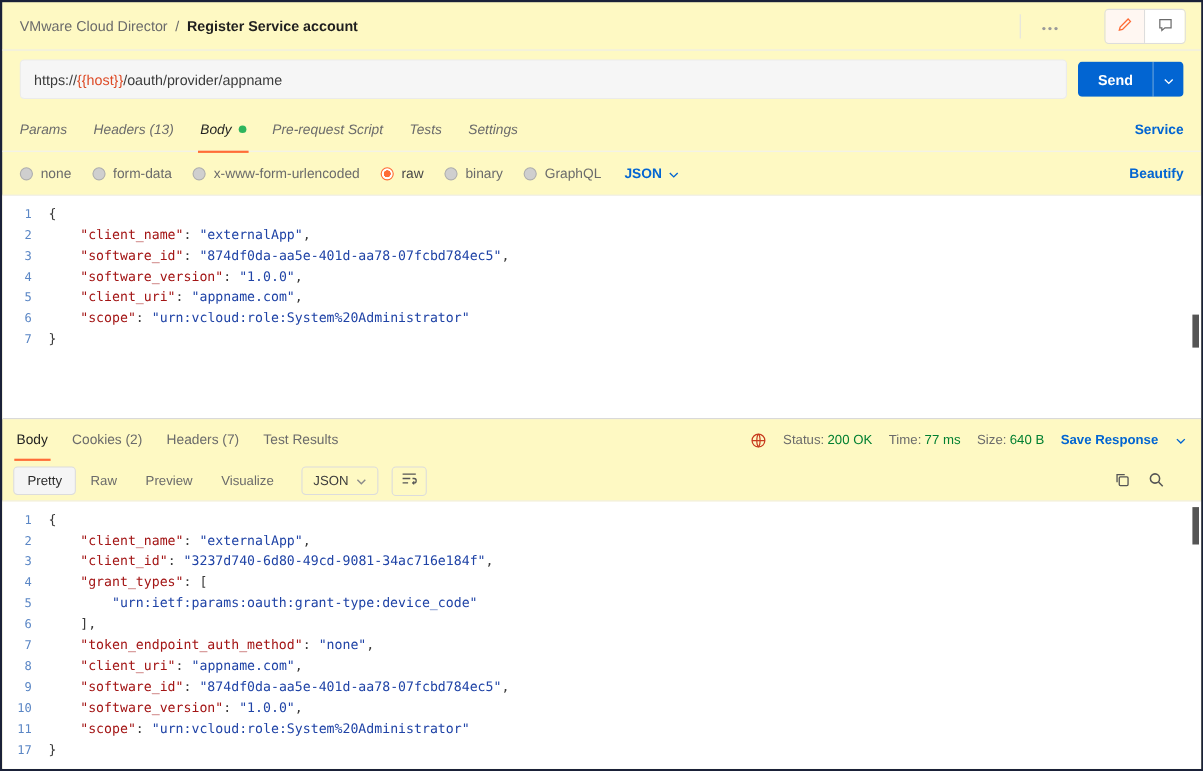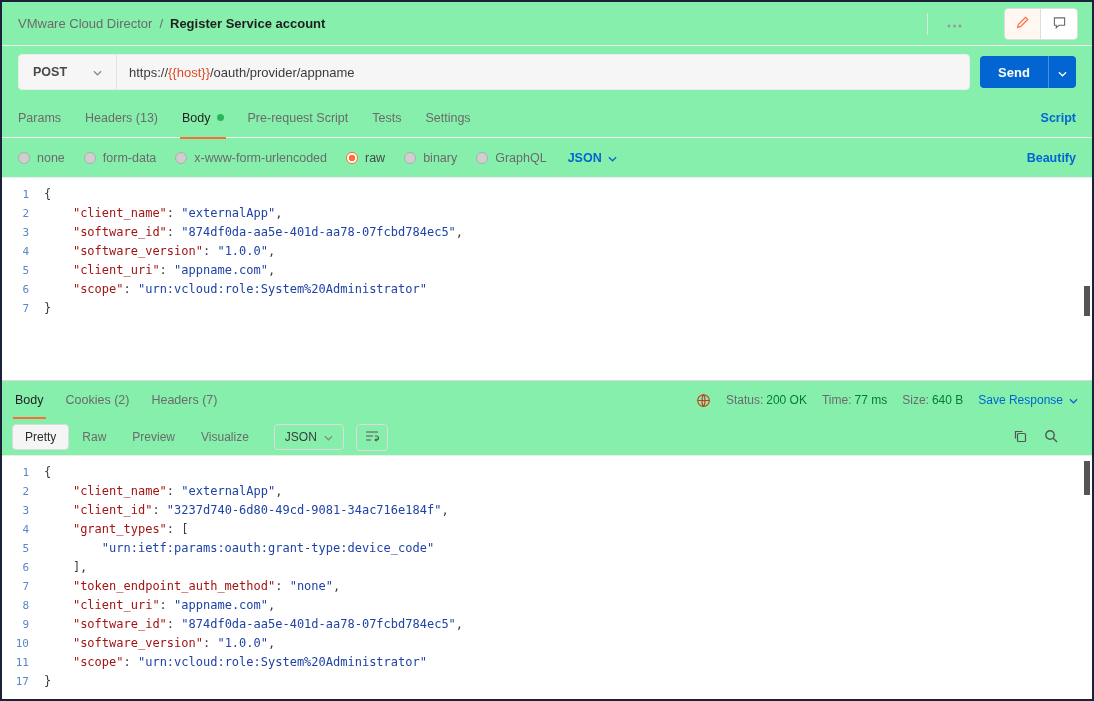--- a/index.html
+++ b/index.html
@@ -1,19 +1,19 @@
 <!DOCTYPE html>
 <html><head>
 <meta charset="utf-8">
 <style>
   * { box-sizing: border-box; margin: 0; padding: 0; }
   html, body { width: 1094px; height: 701px; background: #fff; }
   body { font-family: "Liberation Sans", sans-serif; color: #3b3b3b; }
 
-  .app { width: 1094px; height: 701px; border: 2px solid #1a2138; background: #86efac;
+  .app { width: 1094px; height: 701px; border: 2px solid #1a2138; background: #fef9c3;
          display: flex; flex-direction: column; overflow: hidden; }
 
   
   .topbar { height: 44px; min-height: 44px; display: flex; align-items: center;
             justify-content: space-between; padding: 0 14px 0 16px; border-bottom: 1px solid #ececec; }
   .breadcrumb { display: flex; align-items: center; gap: 7px; font-size: 13px; color: #6b6b6b; }
   .bc-req { color: #1f1f1f; font-weight: 600; }
   .topbar-right { display: flex; align-items: center; gap: 12px; }
   .btn-group { display: flex; border: 1px solid #d6d6d6; border-radius: 4px; overflow: hidden; background: #fff; }
   .save-btn { display: flex; align-items: center; gap: 7px; padding: 0 11px; height: 30px;
@@ -39,21 +39,21 @@
   .url-text { flex: 1; display: flex; align-items: center; padding: 0 12px; font-size: 13px; color: #3b3b3b; cursor: text; }
   .url-var { color: #dd4b27; }
   .send-group { display: flex; height: 32px; border-radius: 4px; overflow: hidden; }
   .send-btn { width: 68px; background: #0265d2; color: #fff; border: none; font-size: 13px; font-weight: 700; cursor: pointer; }
   .send-caret { width: 28px; background: #0265d2; border: none; border-left: 1px solid rgba(255,255,255,.28);
                 color: #fff; display: flex; align-items: center; justify-content: center; cursor: pointer; }
 
   
   .tabsrow { height: 40px; min-height: 40px; display: flex; align-items: center; justify-content: space-between;
              padding: 0 16px 0 4px; border-bottom: 1px solid #f1f1f1; }
-  .tabs { display: flex; align-items: flex-end; }
+  .tabs { display: flex; align-items: flex-end; font-style: italic; }
   .tab { position: relative; height: 40px; display: flex; align-items: center; gap: 6px; padding: 0 12px;
          font-size: 12.5px; color: #6b6b6b; cursor: pointer; white-space: nowrap; }
   .tab.active { color: #1f1f1f; }
   .tab.active::after { content: ""; position: absolute; left: 10px; right: 10px; bottom: -1px; height: 2px; background: #ff6c37; }
   .dot { width: 7px; height: 7px; border-radius: 50%; background: #2db55d; }
   .link { color: #0265d2; font-size: 12.5px; font-weight: 600; cursor: pointer; white-space: nowrap; }
 
   
   .radiorow { height: 40px; min-height: 40px; display: flex; align-items: center; justify-content: space-between;
               padding: 0 16px; border-bottom: 1px solid #ececec; }
@@ -84,21 +84,21 @@
   .resp-header { height: 38px; min-height: 38px; display: flex; align-items: center; justify-content: space-between;
                  padding: 0 14px 0 2px; }
   .resp-tabs { display: flex; align-items: center; }
   .resp-tab { position: relative; height: 38px; display: flex; align-items: center; padding: 0 11px;
               font-size: 12.5px; color: #6b6b6b; cursor: pointer; white-space: nowrap; }
   .resp-tab.active { color: #1f1f1f; }
   .resp-tab.active::after { content: ""; position: absolute; left: 9px; right: 9px; bottom: 0; height: 2px; background: #ff6c37; }
   .resp-meta { display: flex; align-items: center; gap: 15px; font-size: 12px; }
   .meta-item { color: #6b6b6b; white-space: nowrap; }
   .meta-val { color: #007f31; margin-left: 3px; }
-  .save-resp { display: flex; align-items: center; gap: 6px; color: #0265d2; font-size: 12px; font-weight: 400; cursor: pointer; justify-content: space-between; }
+  .save-resp { display: flex; align-items: center; gap: 16px; color: #0265d2; font-size: 12px; font-weight: 700; cursor: pointer; justify-content: space-between; }
 
   
   .resp-toolbar { height: 37px; min-height: 37px; display: flex; align-items: center; justify-content: space-between;
                   padding: 0 34px 0 10px; border-bottom: 1px solid #ececec; }
   .toolbar-left { display: flex; align-items: center; }
   .view-tab { padding: 5px 12px; font-size: 12px; color: #6b6b6b; border: 1px solid transparent; border-radius: 4px;
               cursor: pointer; white-space: nowrap; }
   .view-tab.active { background: #f5f5f5; border-color: #dcdcdc; color: #2b2b2b; }
   .lang-chip { display: flex; align-items: center; gap: 7px; padding: 5px 10px; border: 1px solid #dcdcdc;
                border-radius: 4px; font-size: 12px; color: #3b3b3b; margin-left: 12px; cursor: pointer; }
@@ -143,28 +143,20 @@
                 <path d="M1.5 2h11v8h-6l-3 2.6V10h-2z"></path>
               </svg>
           </span>
         </button>
       </div>
     </div>
   </div>
 
   <div class="urlbar">
     <div class="url-field">
-      <button class="method-btn">
-        <span>POST</span>
-        <span style="color:#8a8a8a;">
-          <svg width="9" height="6" viewBox="0 0 10 6" fill="none" stroke="currentColor" stroke-width="1.4">
-              <path d="M1 1l4 4 4-4"></path>
-            </svg>
-        </span>
-      </button>
       <div class="url-text">
         <span>https://</span>
           <span class="url-var">{{host}}</span>
           <span>/oauth/provider/appname</span>
       </div>
     </div>
     <div class="send-group">
       <button class="send-btn">Send</button>
       <button class="send-caret">
         <span>
@@ -191,21 +183,21 @@
       <div class="tab">
           <span>Pre-request Script</span>
         </div>
       <div class="tab">
           <span>Tests</span>
         </div>
       <div class="tab">
           <span>Settings</span>
         </div>
     </div>
-    <span class="link">Script</span>
+    <span class="link">Service</span>
   </div>
 
   <div class="radiorow">
     <div class="radios">
       <label class="radio">
           <span class="rb"></span>
           <span>none</span>
         </label>
       <label class="radio">
           <span class="rb"></span>
@@ -253,20 +245,23 @@
   <div class="resp-header">
     <div class="resp-tabs">
       <div class="resp-tab active">
           <span>Body</span>
         </div>
       <div class="resp-tab">
           <span>Cookies (2)</span>
         </div>
       <div class="resp-tab">
           <span>Headers (7)</span>
+        </div>
+      <div class="resp-tab">
+          <span>Test Results</span>
         </div>
     </div>
     <div class="resp-meta">
       <span style="display:flex;align-items:center;">
         <svg width="15" height="15" viewBox="0 0 16 16" fill="none" stroke="#c73a1d" stroke-width="1.2">
             <circle cx="8" cy="8" r="6.2"></circle>
             <path d="M1.8 8h12.4M8 1.8c2.1 1.9 2.1 10.5 0 12.4M8 1.8c-2.1 1.9-2.1 10.5 0 12.4"></path>
           </svg>
       </span>
       <span class="meta-item"><span>Status:</span><span class="meta-val">200 OK</span></span>

